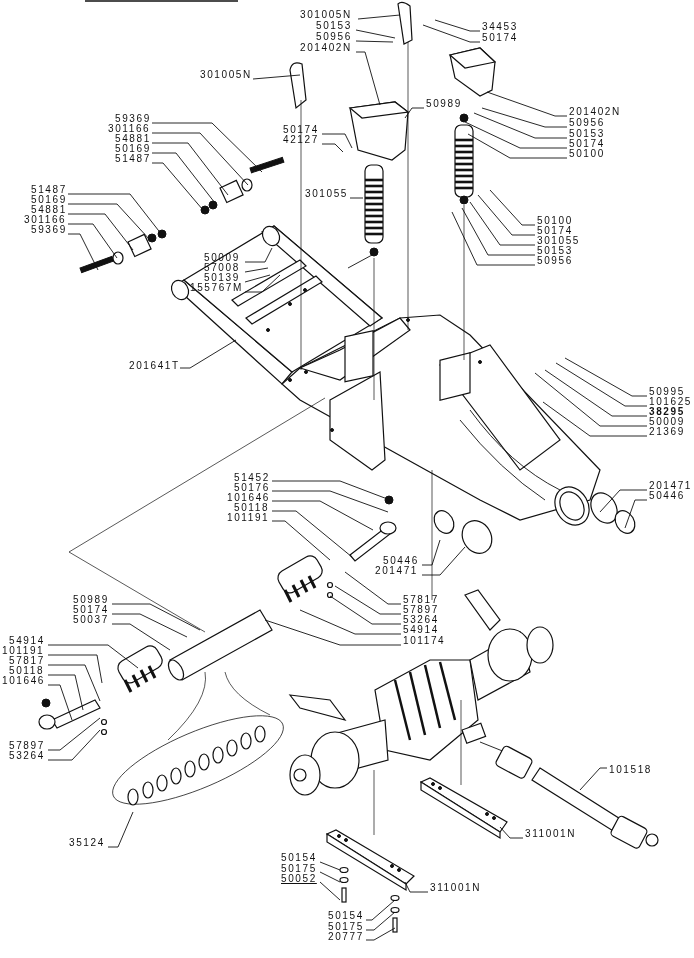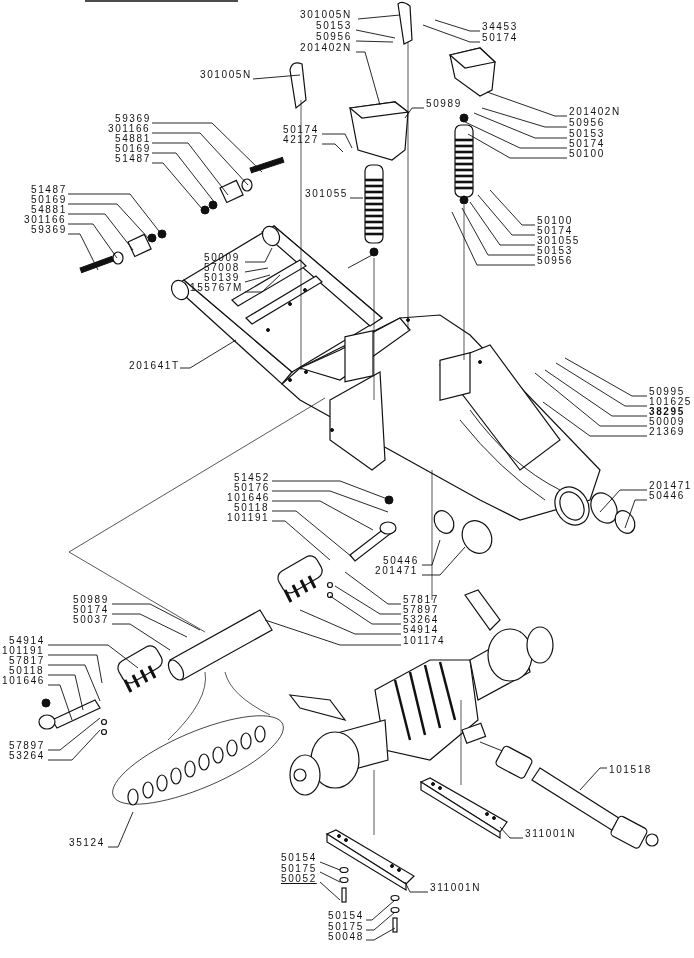--- a/index.html
+++ b/index.html
@@ -376,15 +376,15 @@
       <div class="lbl" style="left: 9px; top: 750px;">53264</div>
       <div class="lbl" style="left: 609px; top: 758px; margin-top: 6px;">101518</div>
       <div class="lbl" style="left: 69px; top: 837px;">35124</div>
       <div class="lbl" style="left: 525px; top: 828px;">311001N</div>
       <div class="lbl" style="left: 281px; top: 852px;">50154</div>
       <div class="lbl" style="left: 281px; top: 863px;">50175</div>
       <div class="lbl" style="left: 281px; top: 873px; text-decoration: underline;">50052</div>
       <div class="lbl" style="left: 430px; top: 882px;">311001N</div>
       <div class="lbl" style="left: 328px; top: 910px;">50154</div>
       <div class="lbl" style="left: 328px; top: 921px;">50175</div>
-      <div class="lbl" style="left: 328px; top: 931px;">50048</div>
+      <div class="lbl" style="left: 328px; top: 931px;">20777</div>
     </div>
 </div>
 
 </body></html>

